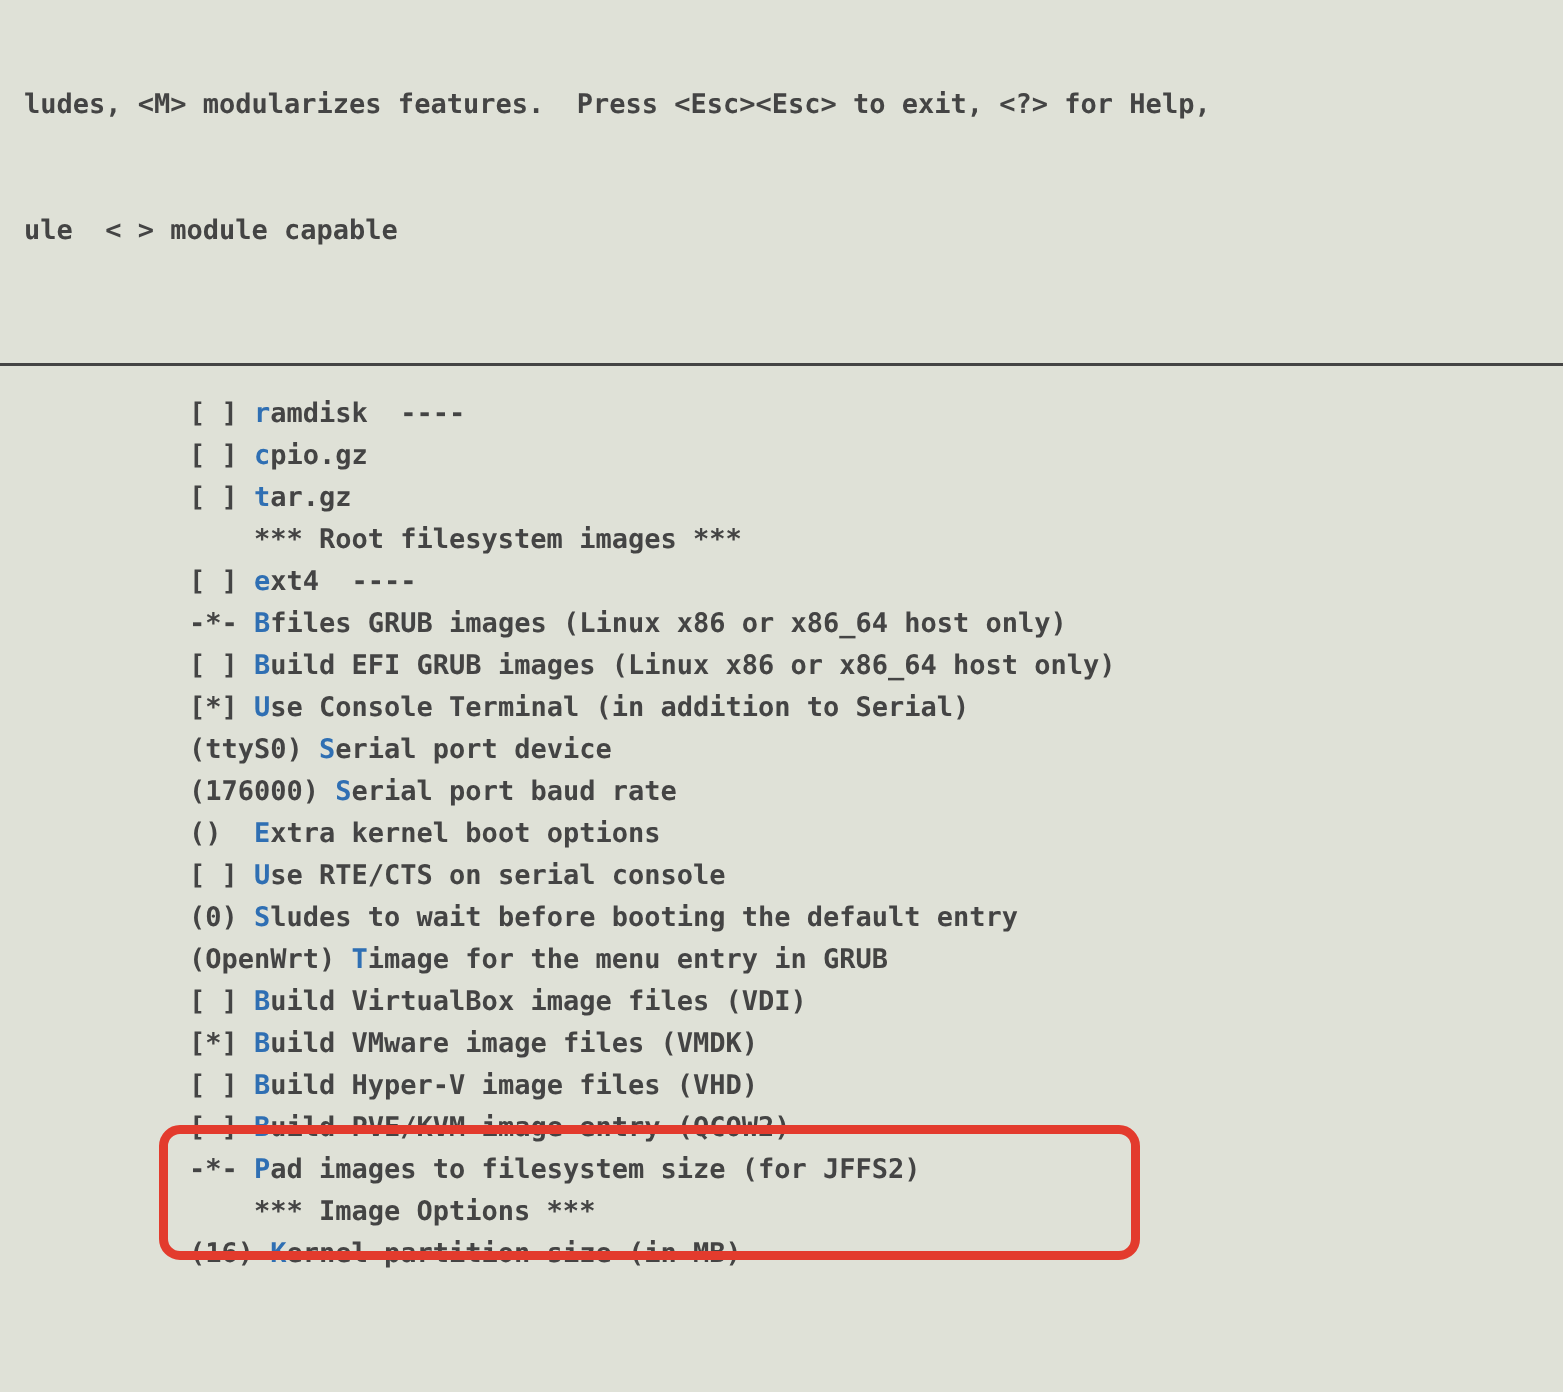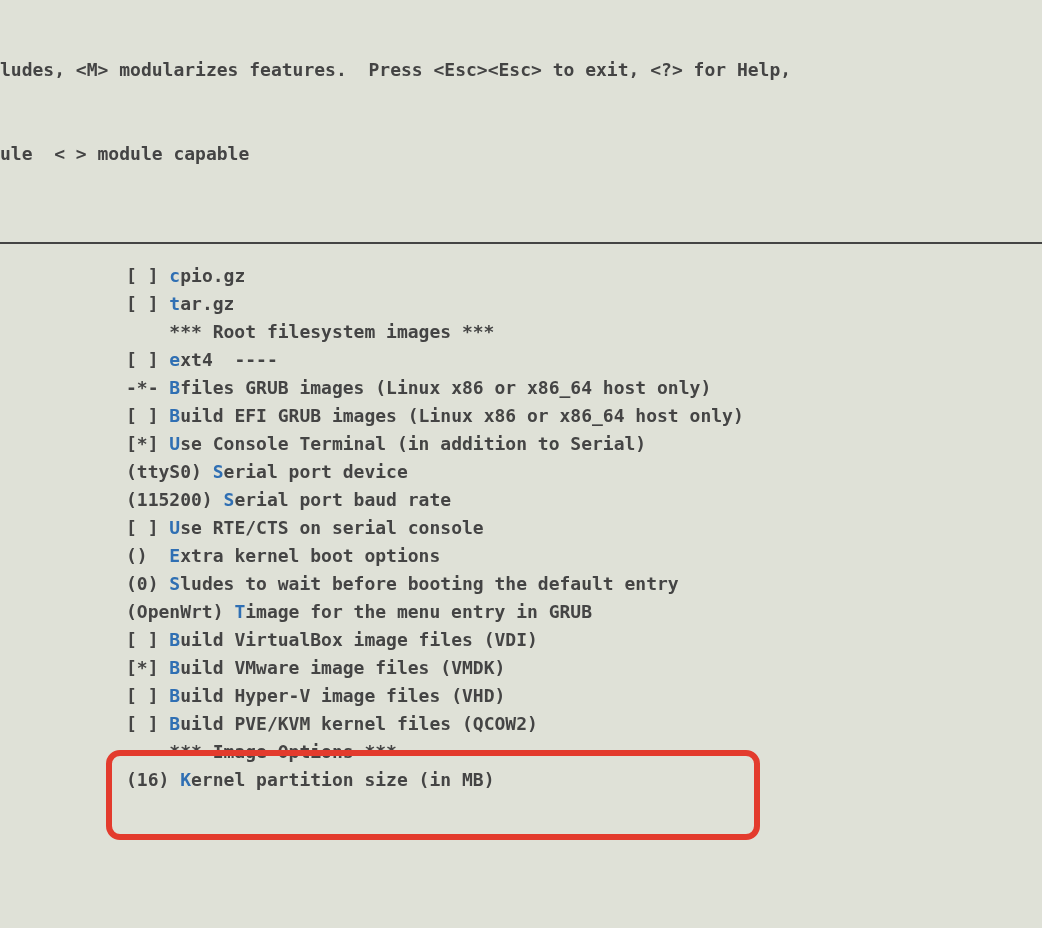--- a/index.html
+++ b/index.html
@@ -13,21 +13,21 @@
     color: #444;
     overflow: hidden;
     font-weight: 600;
   }
   .container {
     width: 1042px;
     height: 928px;
     position: relative;
   }
   .top-hints {
-    padding-left: 0;
+    padding-left: 16px;
     white-space: pre;
     line-height: 28px;
   }
   .hr {
     border: none;
     border-top: 2px solid #444;
     margin: 18px 0 18px 0;
     width: 100%;
   }
   .menu {
@@ -53,35 +53,37 @@
 
 <div class="container">
   <div class="top-hints">
     <div class="row">ludes, &lt;M&gt; modularizes features.  Press &lt;Esc&gt;&lt;Esc&gt; to exit, &lt;?&gt; for Help,</div>
     <div class="row">ule  &lt; &gt; module capable</div>
   </div>
 
   <hr class="hr">
 
   <div class="menu" id="menu">
+      <div class="row"><span>[ ] </span><span class="hotkey">r</span><span>amdisk  ----</span></div>
       <div class="row"><span>[ ] </span><span class="hotkey">c</span><span>pio.gz</span></div>
       <div class="row"><span>[ ] </span><span class="hotkey">t</span><span>ar.gz</span></div>
       <div class="row">    *** Root filesystem images ***</div>
       <div class="row"><span>[ ] </span><span class="hotkey">e</span><span>xt4  ----</span></div>
       <div class="row"><span>-*- </span><span class="hotkey">B</span><span>files GRUB images (Linux x86 or x86_64 host only)</span></div>
       <div class="row"><span>[ ] </span><span class="hotkey">B</span><span>uild EFI GRUB images (Linux x86 or x86_64 host only)</span></div>
       <div class="row"><span>[*] </span><span class="hotkey">U</span><span>se Console Terminal (in addition to Serial)</span></div>
       <div class="row"><span>(ttyS0) </span><span class="hotkey">S</span><span>erial port device</span></div>
-      <div class="row"><span>(115200) </span><span class="hotkey">S</span><span>erial port baud rate</span></div>
+      <div class="row"><span>(176000) </span><span class="hotkey">S</span><span>erial port baud rate</span></div>
+      <div class="row"><span>()  </span><span class="hotkey">E</span><span>xtra kernel boot options</span></div>
       <div class="row"><span>[ ] </span><span class="hotkey">U</span><span>se RTE/CTS on serial console</span></div>
-      <div class="row"><span>()  </span><span class="hotkey">E</span><span>xtra kernel boot options</span></div>
       <div class="row"><span>(0) </span><span class="hotkey">S</span><span>ludes to wait before booting the default entry</span></div>
       <div class="row"><span>(OpenWrt) </span><span class="hotkey">T</span><span>image for the menu entry in GRUB</span></div>
       <div class="row"><span>[ ] </span><span class="hotkey">B</span><span>uild VirtualBox image files (VDI)</span></div>
       <div class="row"><span>[*] </span><span class="hotkey">B</span><span>uild VMware image files (VMDK)</span></div>
       <div class="row"><span>[ ] </span><span class="hotkey">B</span><span>uild Hyper-V image files (VHD)</span></div>
-      <div class="row"><span>[ ] </span><span class="hotkey">B</span><span>uild PVE/KVM kernel files (QCOW2)</span></div>
+      <div class="row"><span>[ ] </span><span class="hotkey">B</span><span>uild PVE/KVM image entry (QCOW2)</span></div>
+      <div class="row"><span>-*- </span><span class="hotkey">P</span><span>ad images to filesystem size (for JFFS2)</span></div>
       <div class="row">    *** Image Options ***</div>
       <div class="row"><span>(16) </span><span class="hotkey">K</span><span>ernel partition size (in MB)</span></div>
     </div>
 
   <div class="highlight-box" id="hbox" style="left: 106px; top: 750px; width: 642px; height: 78px;"></div>
 </div>
 
 </body></html>

